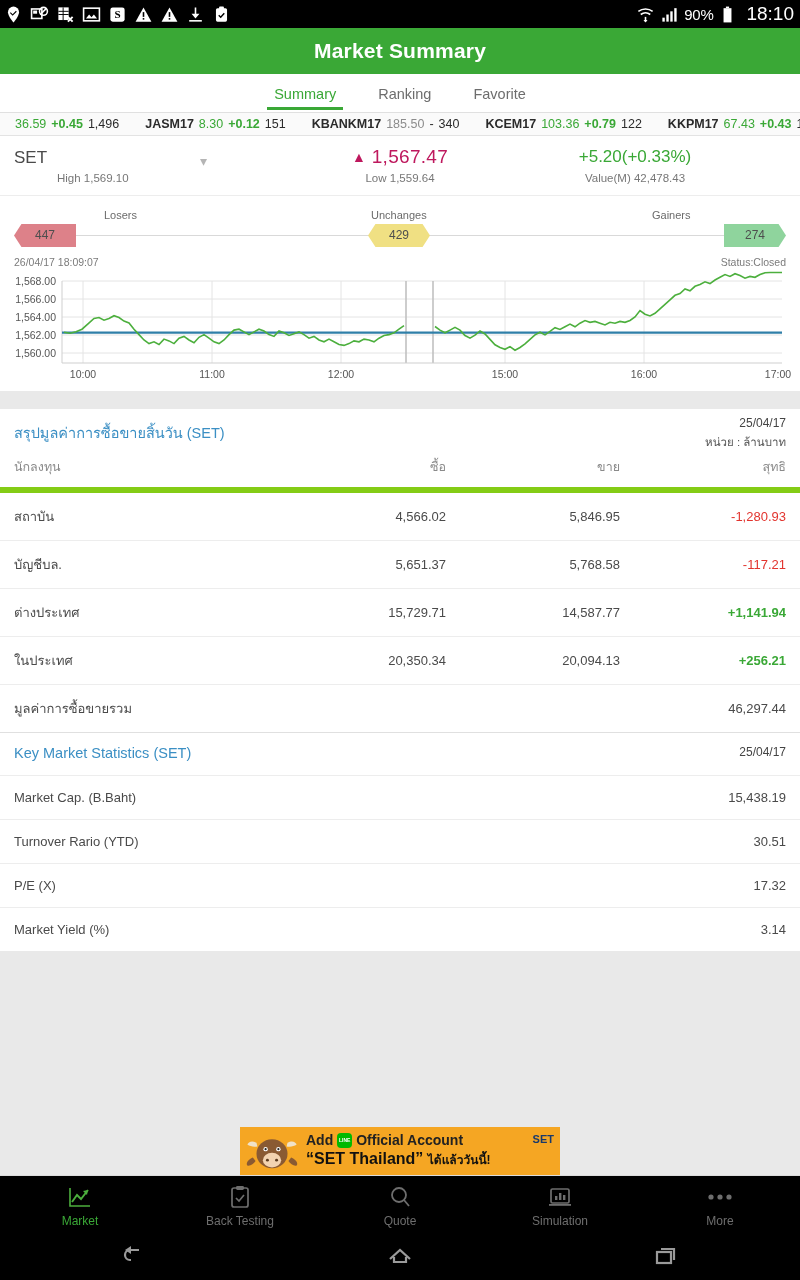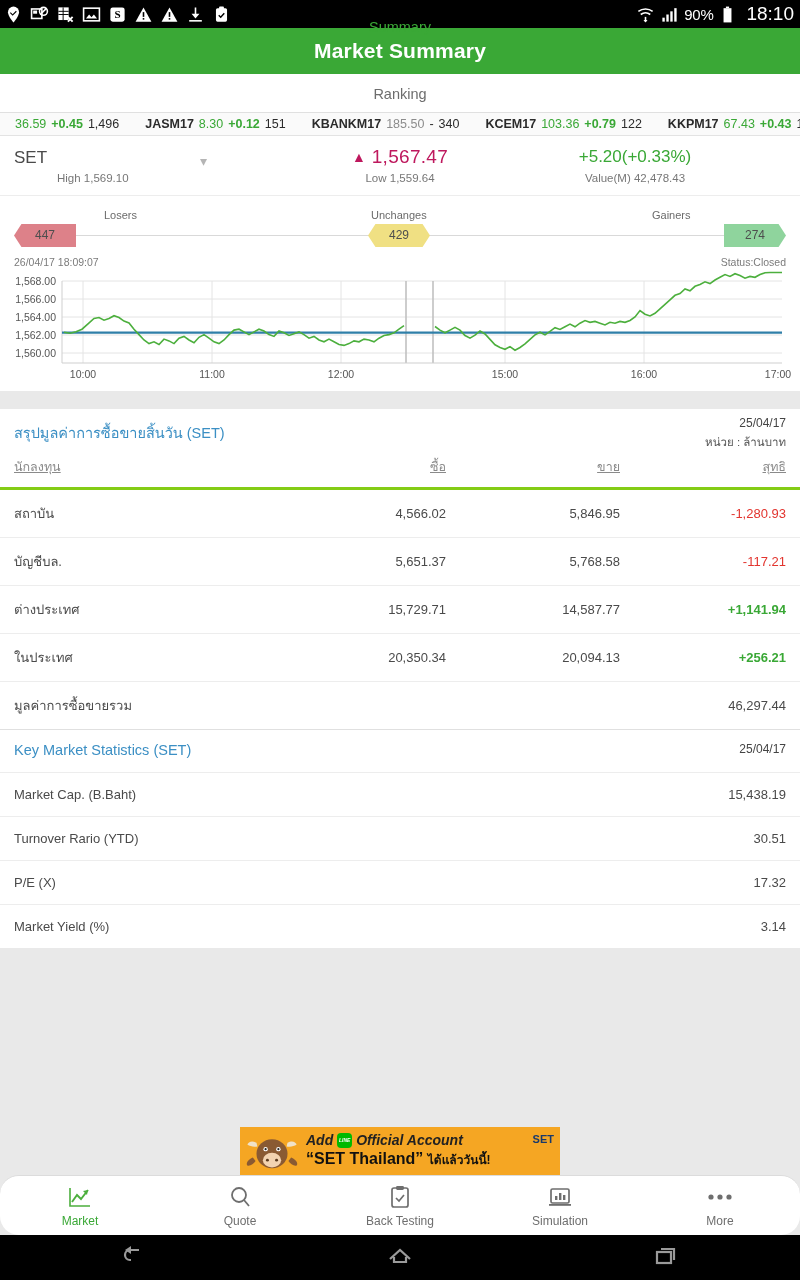--- a/index.html
+++ b/index.html
@@ -28,21 +28,20 @@
     display:flex; align-items:center; justify-content:center;
     box-shadow: 0 1px 2px rgba(0,0,0,.18);
   }
   .appbar .title { color:#fff; font-size:21px; font-weight:bold; letter-spacing:.2px; }
 
   
   .tabs {
     height: 39px; background:#fff;
     display:flex; align-items:center; justify-content:center; gap:34px;
     border-bottom:1px solid #e0e0e0;
-    flex-direction:column;
   }
   .tab { font-size:14.5px; color:#6d6d6d; padding: 9px 4px 8px; position:relative; }
   .tab.active { color:#3aa836; }
   .tab.active::after {
     content:""; position:absolute; left:-3px; right:-3px; bottom:0;
     height:2.5px; background:#3aa836;
   }
 
   
   .ticker {
@@ -97,21 +96,21 @@
   
   .card { background:#fff; }
   .card-head { position:relative; height:42px; padding: 0 14px; }
   .card-title { position:absolute; left:14px; top:12px; font-size:14.5px; color:#3b8fc4; }
   .card-date  { position:absolute; right:14px; top:7px; font-size:12px; color:#444; }
   .card-unit  { position:absolute; right:14px; top:24px; font-size:11.5px; color:#555; }
 
   table { width:100%; border-collapse:collapse; }
   .tblhead th {
     font-weight:normal; font-size:12.5px; color:#8a8a8a;
-    padding: 6px 0 10px; border-bottom:3px solid #84cc16;text-decoration:underline;
+    padding: 6px 0 10px; border-bottom:6px solid #84cc16;
   }
   .tblhead th.c0 { text-align:left;  padding-left:14px; width:36%; }
   .tblhead th.c1 { text-align:right; width:22%; padding-right:18px;}
   .tblhead th.c2 { text-align:right; width:22%; padding-right:20px;}
   .tblhead th.c3 { text-align:right; width:20%; padding-right:14px;}
   tbody td {
     font-size:13px; color:#4a4a4a; padding: 13px 0;
     border-bottom:1px solid #ededed;
   }
   tbody td.c0 { text-align:left;  padding-left:14px; }
@@ -129,32 +128,32 @@
   }
   .stat-row:last-child { border-bottom:none; }
 
   
   .adzone { position:absolute; left:0; right:0; bottom:105px; height:48px; display:flex; justify-content:center; }
   .ad {
     width:320px; height:48px; background:#f5a623; position:relative;
     display:flex; align-items:center; overflow:hidden;
   }
   .ad .cow { position:absolute; left:4px; top:3px; width:56px; height:42px; }
-  .ad .l1 { position:absolute; left:66px; top:5px; font-size:14px; font-weight:bold; color:#222; display:flex; align-items:center; gap:4px;font-style:italic; }
+  .ad .l1 { position:absolute; left:66px; top:5px; font-size:14px; font-weight:bold; color:#222; display:flex; align-items:center; gap:4px; }
   .ad .line-ico { width:15px; height:15px; background:#00b900; border-radius:4px; display:inline-block; position:relative; }
   .ad .line-ico::after { content:"LINE"; position:absolute; inset:0; color:#fff; font-size:5px; text-align:center; line-height:15px; font-weight:bold;}
   .ad .l2 { position:absolute; left:66px; top:23px; font-size:16px; font-weight:bold; color:#111; }
   .ad .l2 .thai { font-size:12px; font-weight:bold; }
   .ad .setlogo { position:absolute; right:6px; top:6px; font-size:11px; font-weight:bold; color:#1a3a6b; }
 
   
   .tabbar {
     position:absolute; left:0; right:0; bottom:45px; height:60px;
-    background:#ffffff; border-top:1px solid #dcdcdc;
-    display:flex; align-items:center;border-radius:19px;
+    background:#000000; border-top:1px solid #dcdcdc;
+    display:flex; align-items:center;
   }
   .tbitem { flex:1; text-align:center; }
   .tbitem .ic { height:26px; display:flex; align-items:center; justify-content:center; }
   .tbitem .lb { font-size:12px; color:#6e6e6e; margin-top:4px; display:block; }
   .tbitem.active .lb { color:#3aa836; }
 
   
   .navbar {
     position:absolute; left:0; right:0; bottom:0; height:45px; background:#000;
     display:flex; align-items:center; justify-content:space-around;
@@ -462,36 +461,36 @@
         <svg width="24" height="22" viewBox="0 0 24 22">
             <path d="M2 2v18h20" stroke="#4caf3d" stroke-width="1.6" fill="none"></path>
             <polyline points="4,16 9,9 13,13 20,4" stroke="#4caf3d" stroke-width="1.9" fill="none"></polyline>
             <polygon points="20,4 15,5 19,9" fill="#4caf3d"></polygon>
           </svg>
       </div>
       <span class="lb">Market</span>
     </div>
     <div class="tbitem">
       <div class="ic">
-        <svg width="24" height="24" viewBox="0 0 24 24">
-            <circle cx="11" cy="10" r="7" stroke="#6e6e6e" stroke-width="1.8" fill="none"></circle>
-            <line x1="16" y1="15" x2="21" y2="21" stroke="#6e6e6e" stroke-width="1.8"></line>
-          </svg>
-      </div>
-      <span class="lb">Quote</span>
-    </div>
-    <div class="tbitem">
-      <div class="ic">
         <svg width="22" height="24" viewBox="0 0 22 24">
             <rect x="3" y="3" width="16" height="19" rx="2" stroke="#6e6e6e" stroke-width="1.7" fill="none"></rect>
             <rect x="7" y="1" width="8" height="4" rx="1.4" fill="#6e6e6e"></rect>
             <polyline points="7,13 10,16 15,10" stroke="#6e6e6e" stroke-width="1.7" fill="none"></polyline>
           </svg>
       </div>
       <span class="lb">Back Testing</span>
+    </div>
+    <div class="tbitem">
+      <div class="ic">
+        <svg width="24" height="24" viewBox="0 0 24 24">
+            <circle cx="11" cy="10" r="7" stroke="#6e6e6e" stroke-width="1.8" fill="none"></circle>
+            <line x1="16" y1="15" x2="21" y2="21" stroke="#6e6e6e" stroke-width="1.8"></line>
+          </svg>
+      </div>
+      <span class="lb">Quote</span>
     </div>
     <div class="tbitem">
       <div class="ic">
         <svg width="26" height="22" viewBox="0 0 26 22">
             <rect x="4" y="3" width="18" height="14" rx="1.5" stroke="#6e6e6e" stroke-width="1.7" fill="none"></rect>
             <g fill="#6e6e6e">
               <rect x="8" y="10" width="2.4" height="4"></rect>
               <rect x="12" y="7" width="2.4" height="7"></rect>
               <rect x="16" y="9" width="2.4" height="5"></rect>
             </g>

